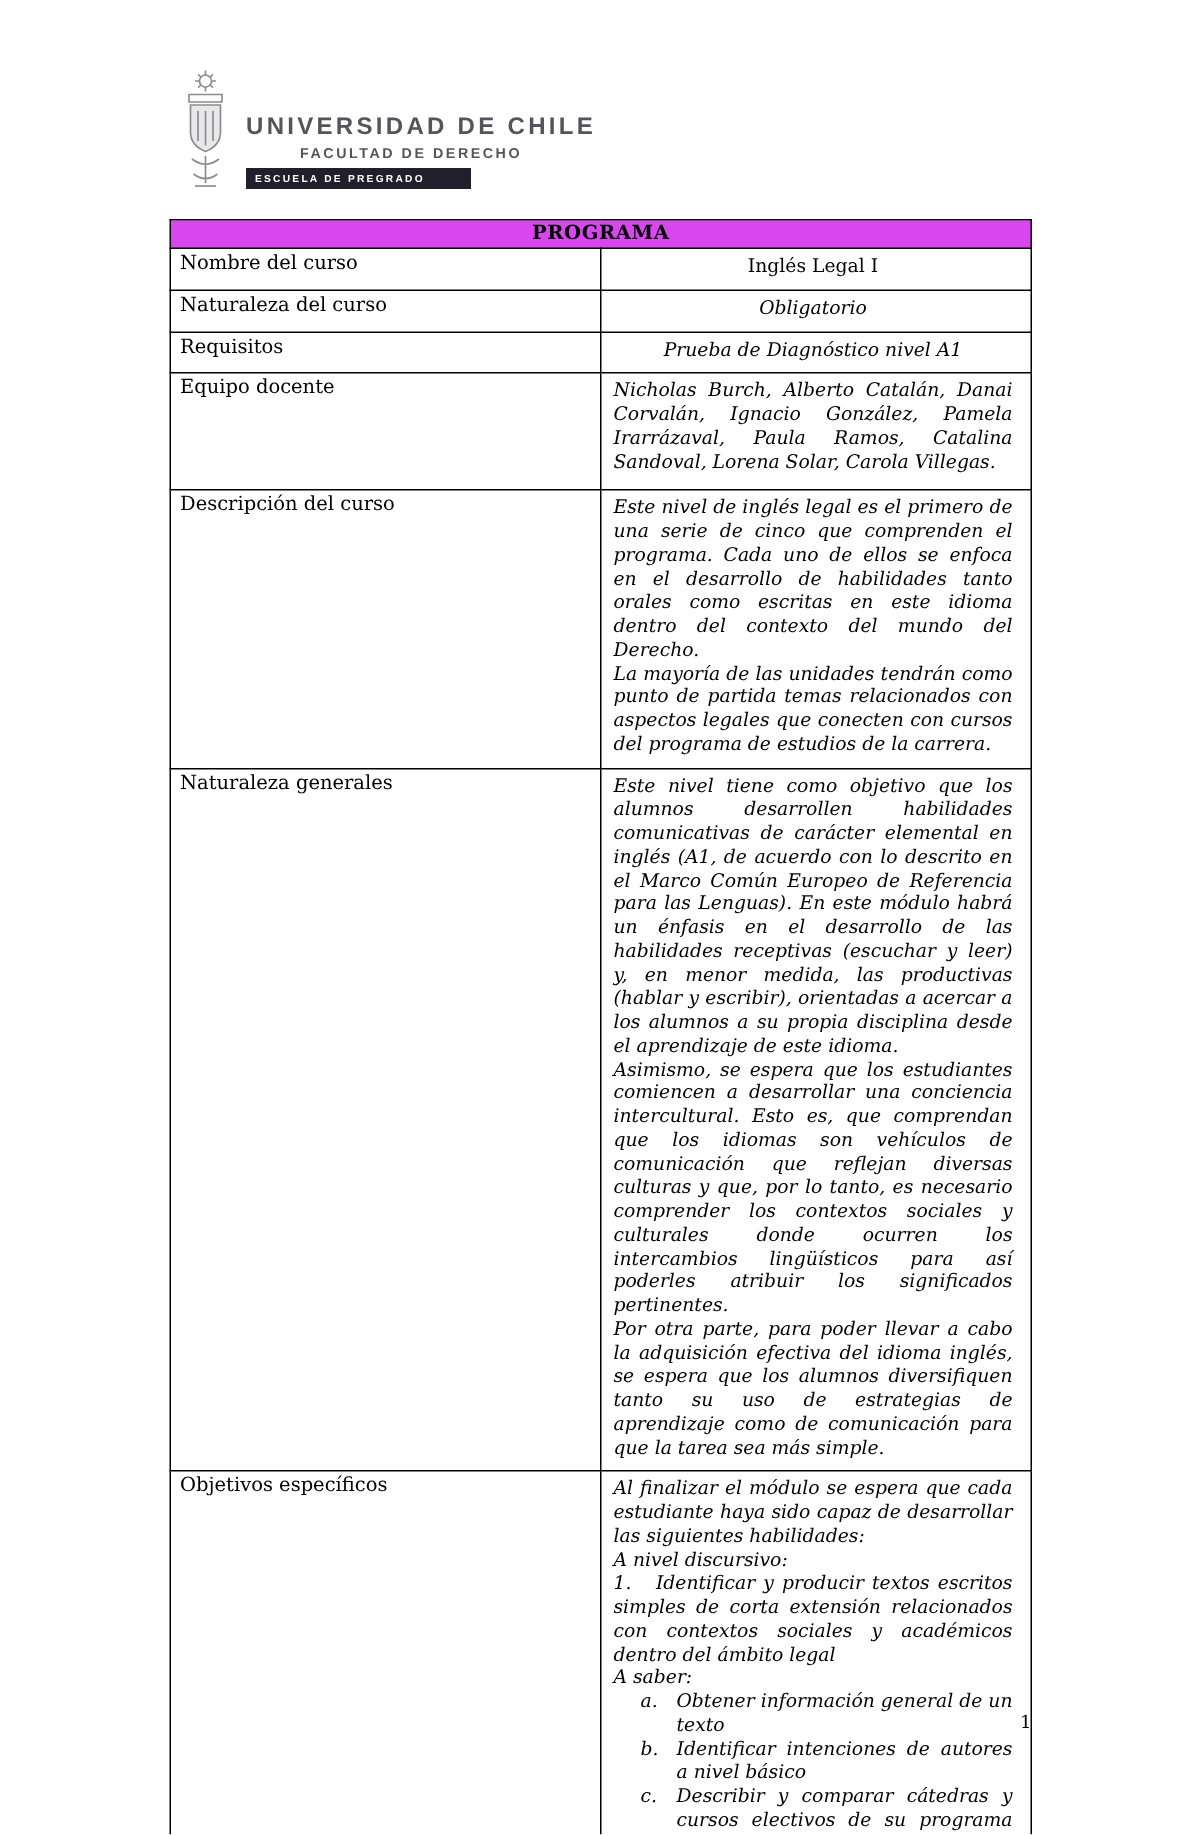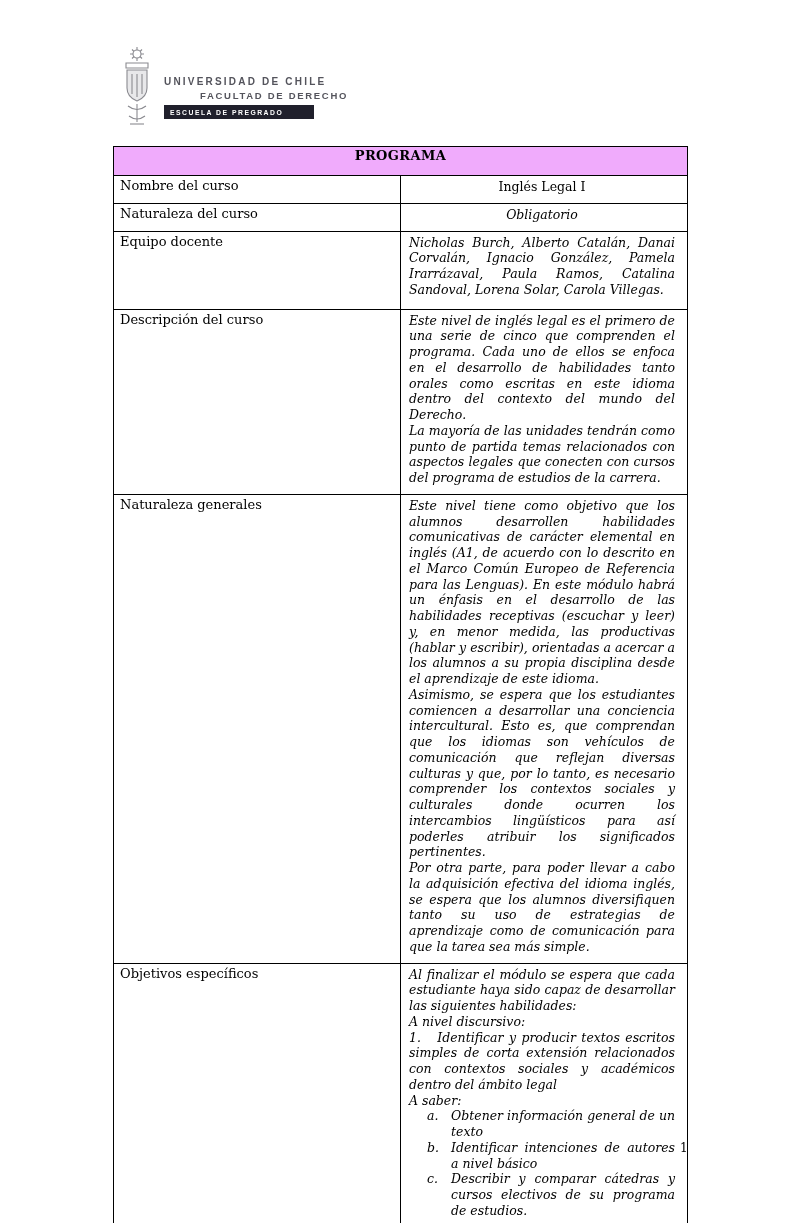--- a/index.html
+++ b/index.html
@@ -19,25 +19,26 @@
     position: absolute;
     left: 116px;
     top: 46px;
     display: flex;
     align-items: flex-start;
   }
   .crest { width: 42px; height: 84px; flex: 0 0 42px; }
   .logo-text { padding-top: 30px; margin-left: 6px; }
   .logo-line1 {
     font-family: "Liberation Sans", sans-serif;
-    font-size: 10px;
+    font-size: 16px;
     font-weight: bold;
     letter-spacing: 2.2px;
     color: #54545c;
     white-space: nowrap;
+    text-align: right;
   }
   .logo-line2 {
     font-family: "Liberation Sans", sans-serif;
     font-size: 9.5px;
     font-weight: bold;
     letter-spacing: 1.7px;
     color: #54545c;
     margin-top: 3px;
     white-space: nowrap;
     padding-left: 36px;
@@ -63,25 +64,25 @@
     width: 575px;
     border-collapse: collapse;
     table-layout: fixed;
   }
   .program-table th, .program-table td {
     border: 1px solid #000;
     vertical-align: top;
     font-size: 12.5px;
   }
   th.doc-title {
-    background: #f0abfc;
+    background: #d946ef;
     text-align: center;
     font-weight: bold;
     font-size: 13px;
-    height: 29px;
+    height: 19px;
     padding: 1px 2px;
     letter-spacing: 0.4px;
   }
   td.label {
     width: 166px;
     padding: 2px 4px 2px 6px;
     font-size: 13px;
     line-height: 1.2;
   }
   td.label.offset { }
@@ -157,20 +158,26 @@
           <td class="value">
             <div class="center">Inglés Legal I</div>
           </td>
         </tr>
         <tr class="r1">
           <td class="label">Naturaleza del curso</td>
           <td class="value">
             <div class="center italic">Obligatorio</div>
           </td>
         </tr>
+        <tr class="r2">
+          <td class="label">Requisitos</td>
+          <td class="value">
+            <div class="center italic">Prueba de Diagnóstico nivel A1</div>
+          </td>
+        </tr>
         <tr class="r4">
           <td class="label offset">Equipo docente</td>
           <td class="value">
             <p class="blk">Nicholas Burch, Alberto Catalán, Danai Corvalán, Ignacio González, Pamela Irarrázaval, Paula Ramos, Catalina Sandoval, Lorena Solar, Carola Villegas.</p>
           </td>
         </tr>
         <tr class="r5">
           <td class="label offset">Descripción del curso</td>
           <td class="value">
             <p class="blk">Este nivel de inglés legal es el primero de una serie de cinco que comprenden el programa. Cada uno de ellos se enfoca en el desarrollo de habilidades tanto orales como escritas en este idioma dentro del contexto del mundo del Derecho.</p>

